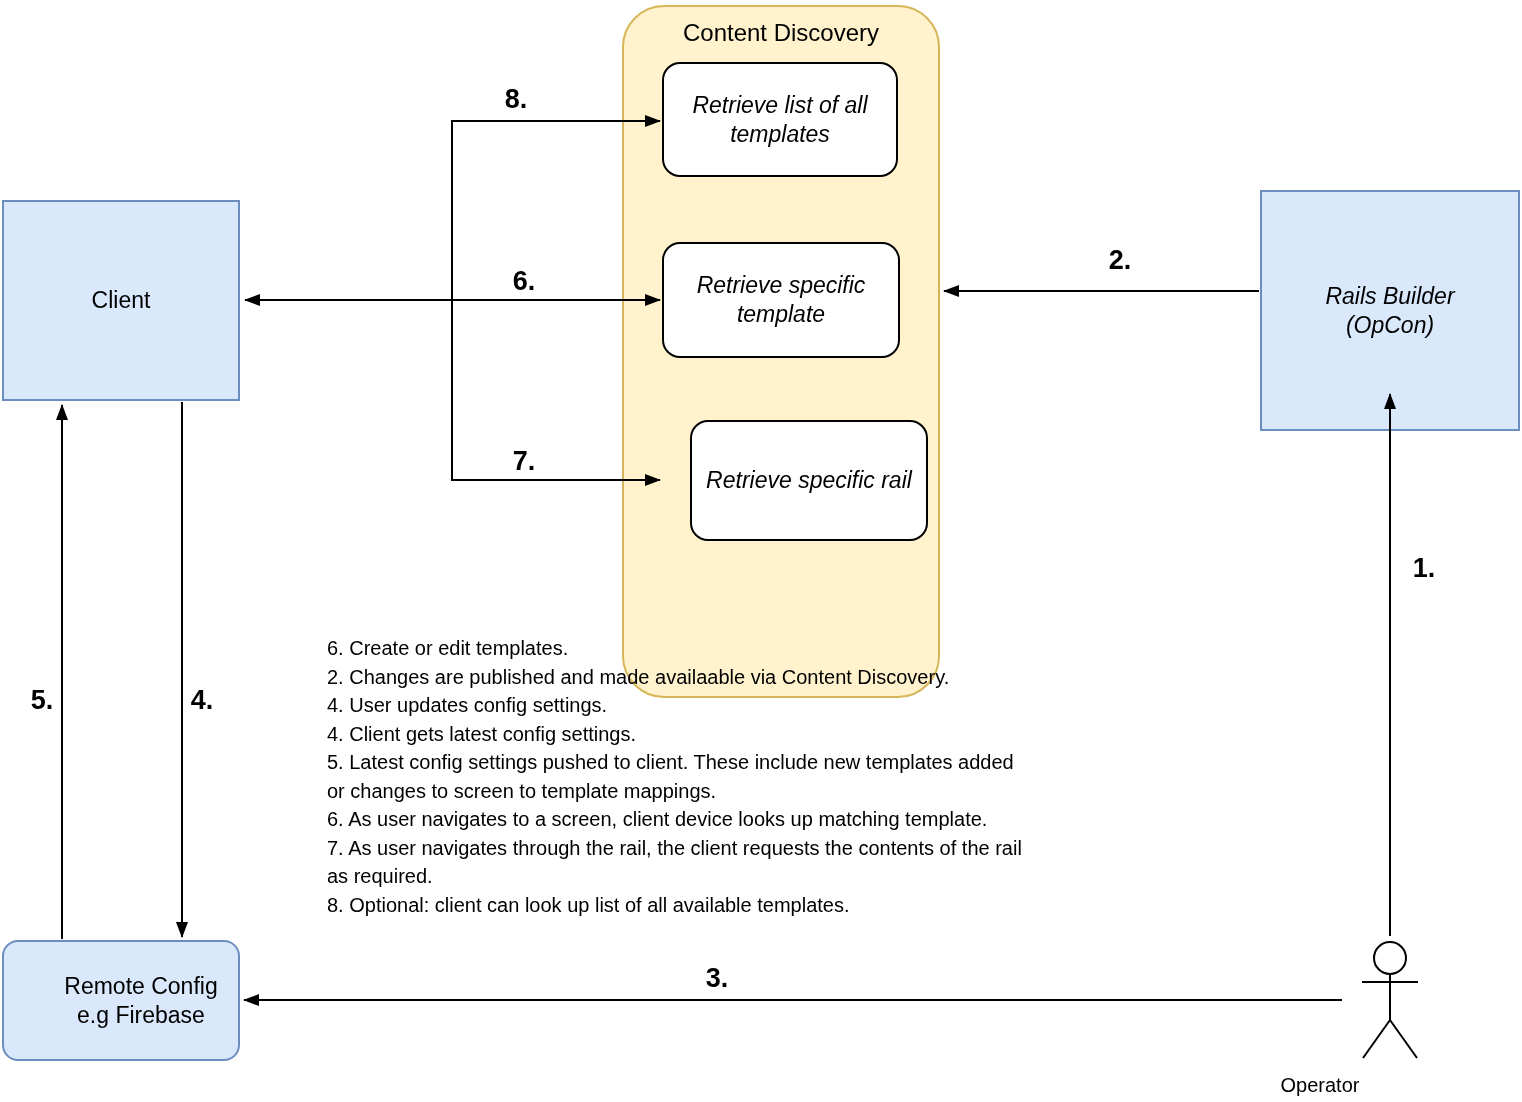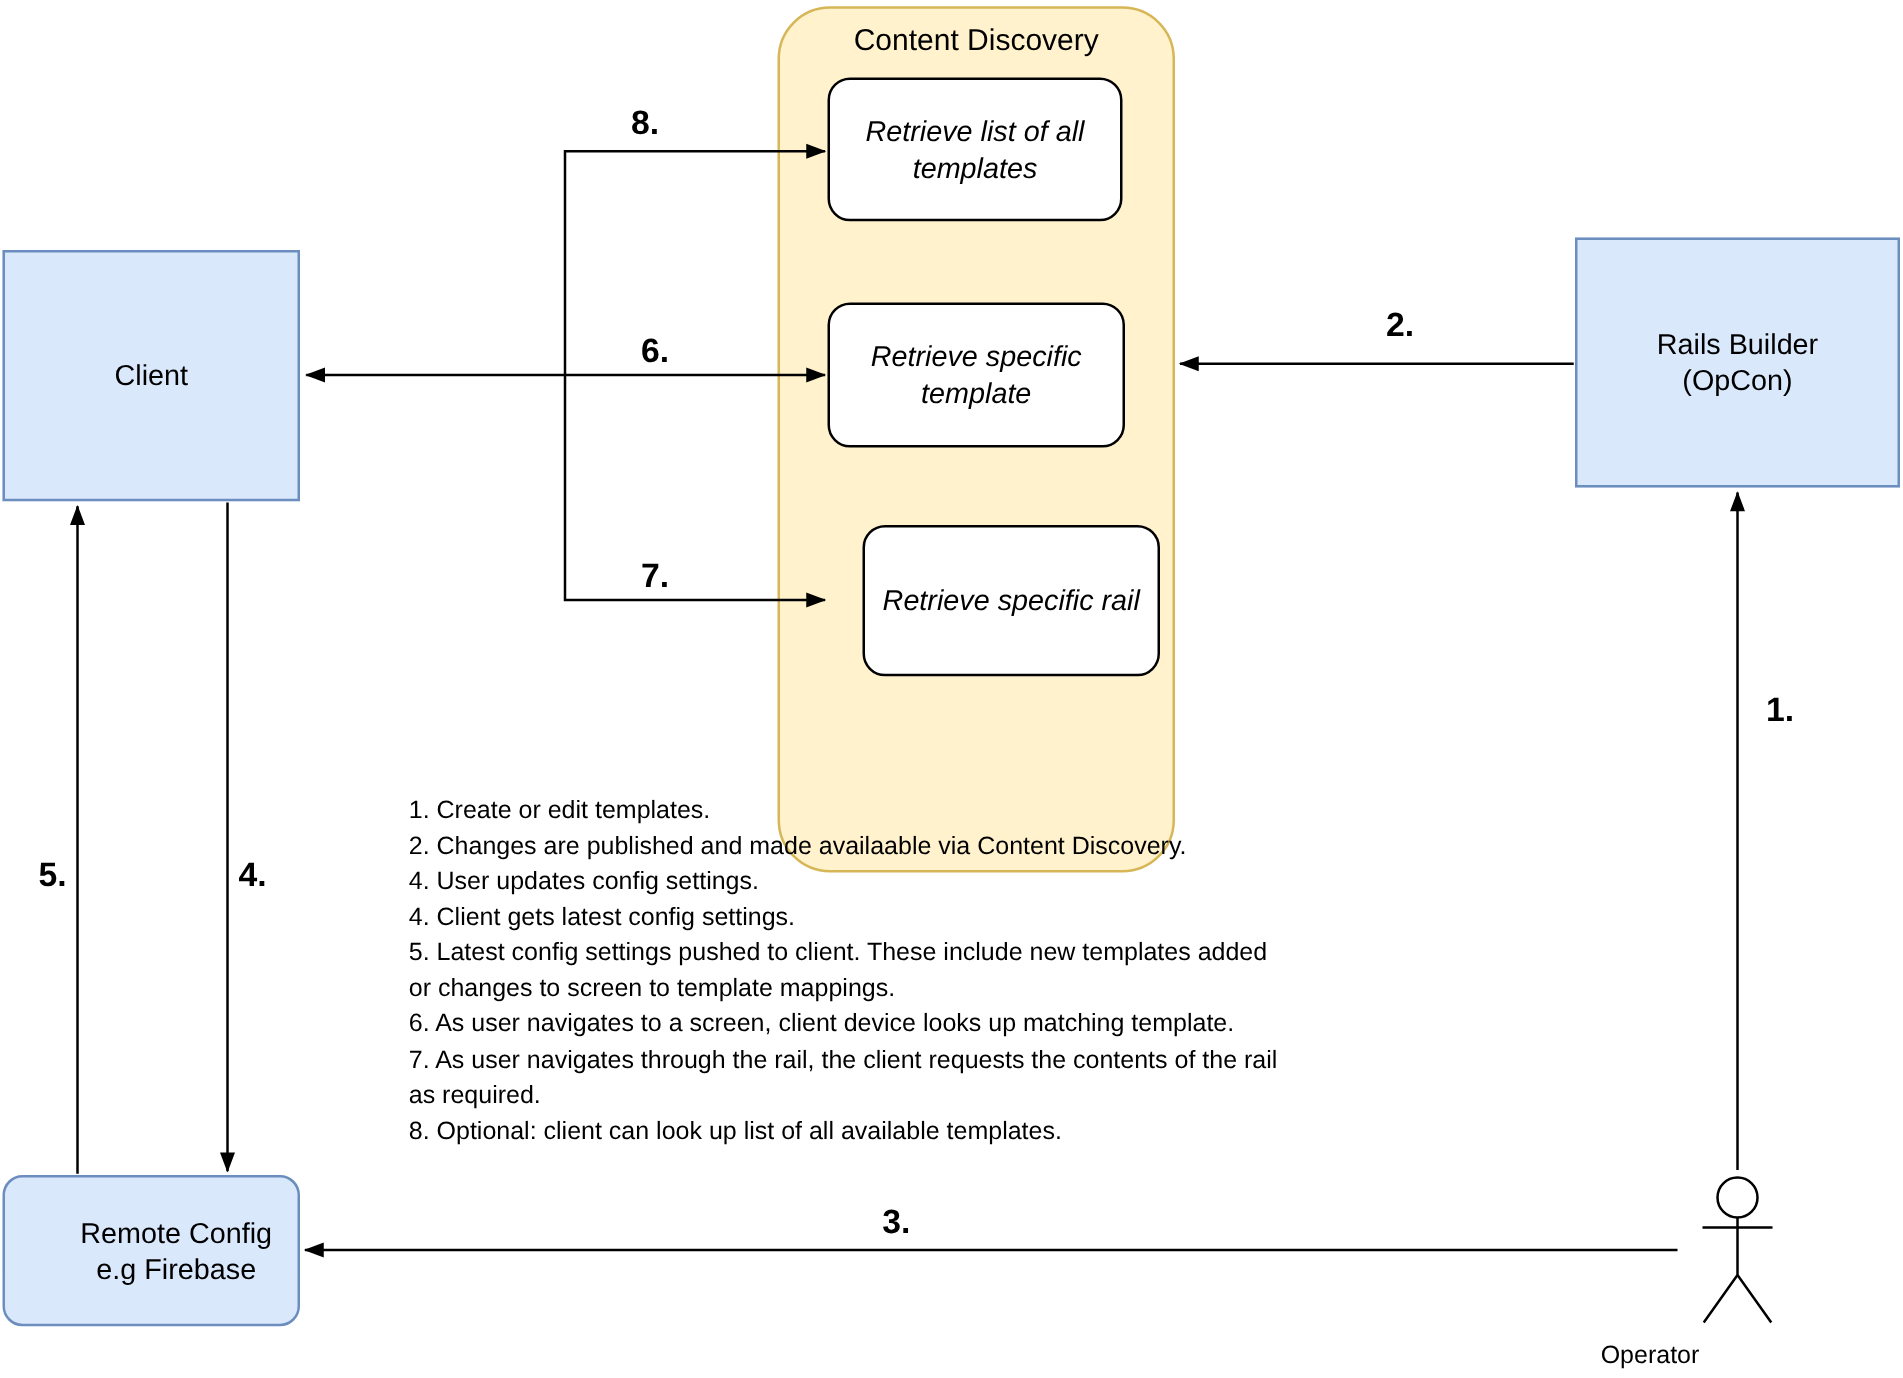--- a/index.html
+++ b/index.html
@@ -23,21 +23,21 @@
     background: #fff2cc; border: 2px solid #d6b656; border-radius: 42px;
     text-align: center;
   }
   .cd-title { margin-top: 12px; font-size: 24px; }
   .white-box {
     background: #ffffff; border: 2px solid #000000; border-radius: 18px;
     font-size: 23px;
     font-style: italic;
   }
   #client        { left: 2px;    top: 200px; width: 238px; height: 201px; }
-  #rails-builder { left: 1260px; top: 190px; width: 260px; height: 200px; }
+  #rails-builder { left: 1260px; top: 190px; width: 260px; height: 241px; font-style: italic; }
   #remote-config { left: 2px;    top: 940px; width: 238px; height: 121px; }
   #cd            { left: 622px;  top: 5px;   width: 318px; height: 693px; }
   #box-list      { left: 662px;  top: 62px;  width: 236px; height: 115px; }
   #box-template  { left: 662px;  top: 242px; width: 238px; height: 116px; }
   #box-rail      { left: 690px;  top: 420px; width: 238px; height: 121px; }
   svg.arrows {
     position: absolute; left: 0; top: 0; z-index: 2; pointer-events: none;
   }
   .num {
     position: absolute; z-index: 3; font-weight: 700; font-size: 27px;
@@ -118,21 +118,21 @@
   <div id="lbl-1" class="num">1.</div>
   <div id="lbl-2" class="num">2.</div>
   <div id="lbl-3" class="num">3.</div>
   <div id="lbl-4" class="num">4.</div>
   <div id="lbl-5" class="num">5.</div>
   <div id="lbl-6" class="num">6.</div>
   <div id="lbl-7" class="num">7.</div>
   <div id="lbl-8" class="num">8.</div>
 
   <div class="notes">
-    <div>1. Create or edit templates.</div>
+    <div>6. Create or edit templates.</div>
     <div>2. Changes are published and made availaable via Content Discovery.</div>
     <div>4. User updates config settings.</div>
     <div>4. Client gets latest config settings.</div>
     <div>5. Latest config settings pushed to client. These include new templates added</div>
     <div>or changes to screen to template mappings.</div>
     <div>6. As user navigates to a screen, client device looks up matching template.</div>
     <div>7. As user navigates through the rail, the client requests the contents of the rail</div>
     <div>as required.</div>
     <div>8. Optional: client can look up list of all available templates.</div>
   </div>

